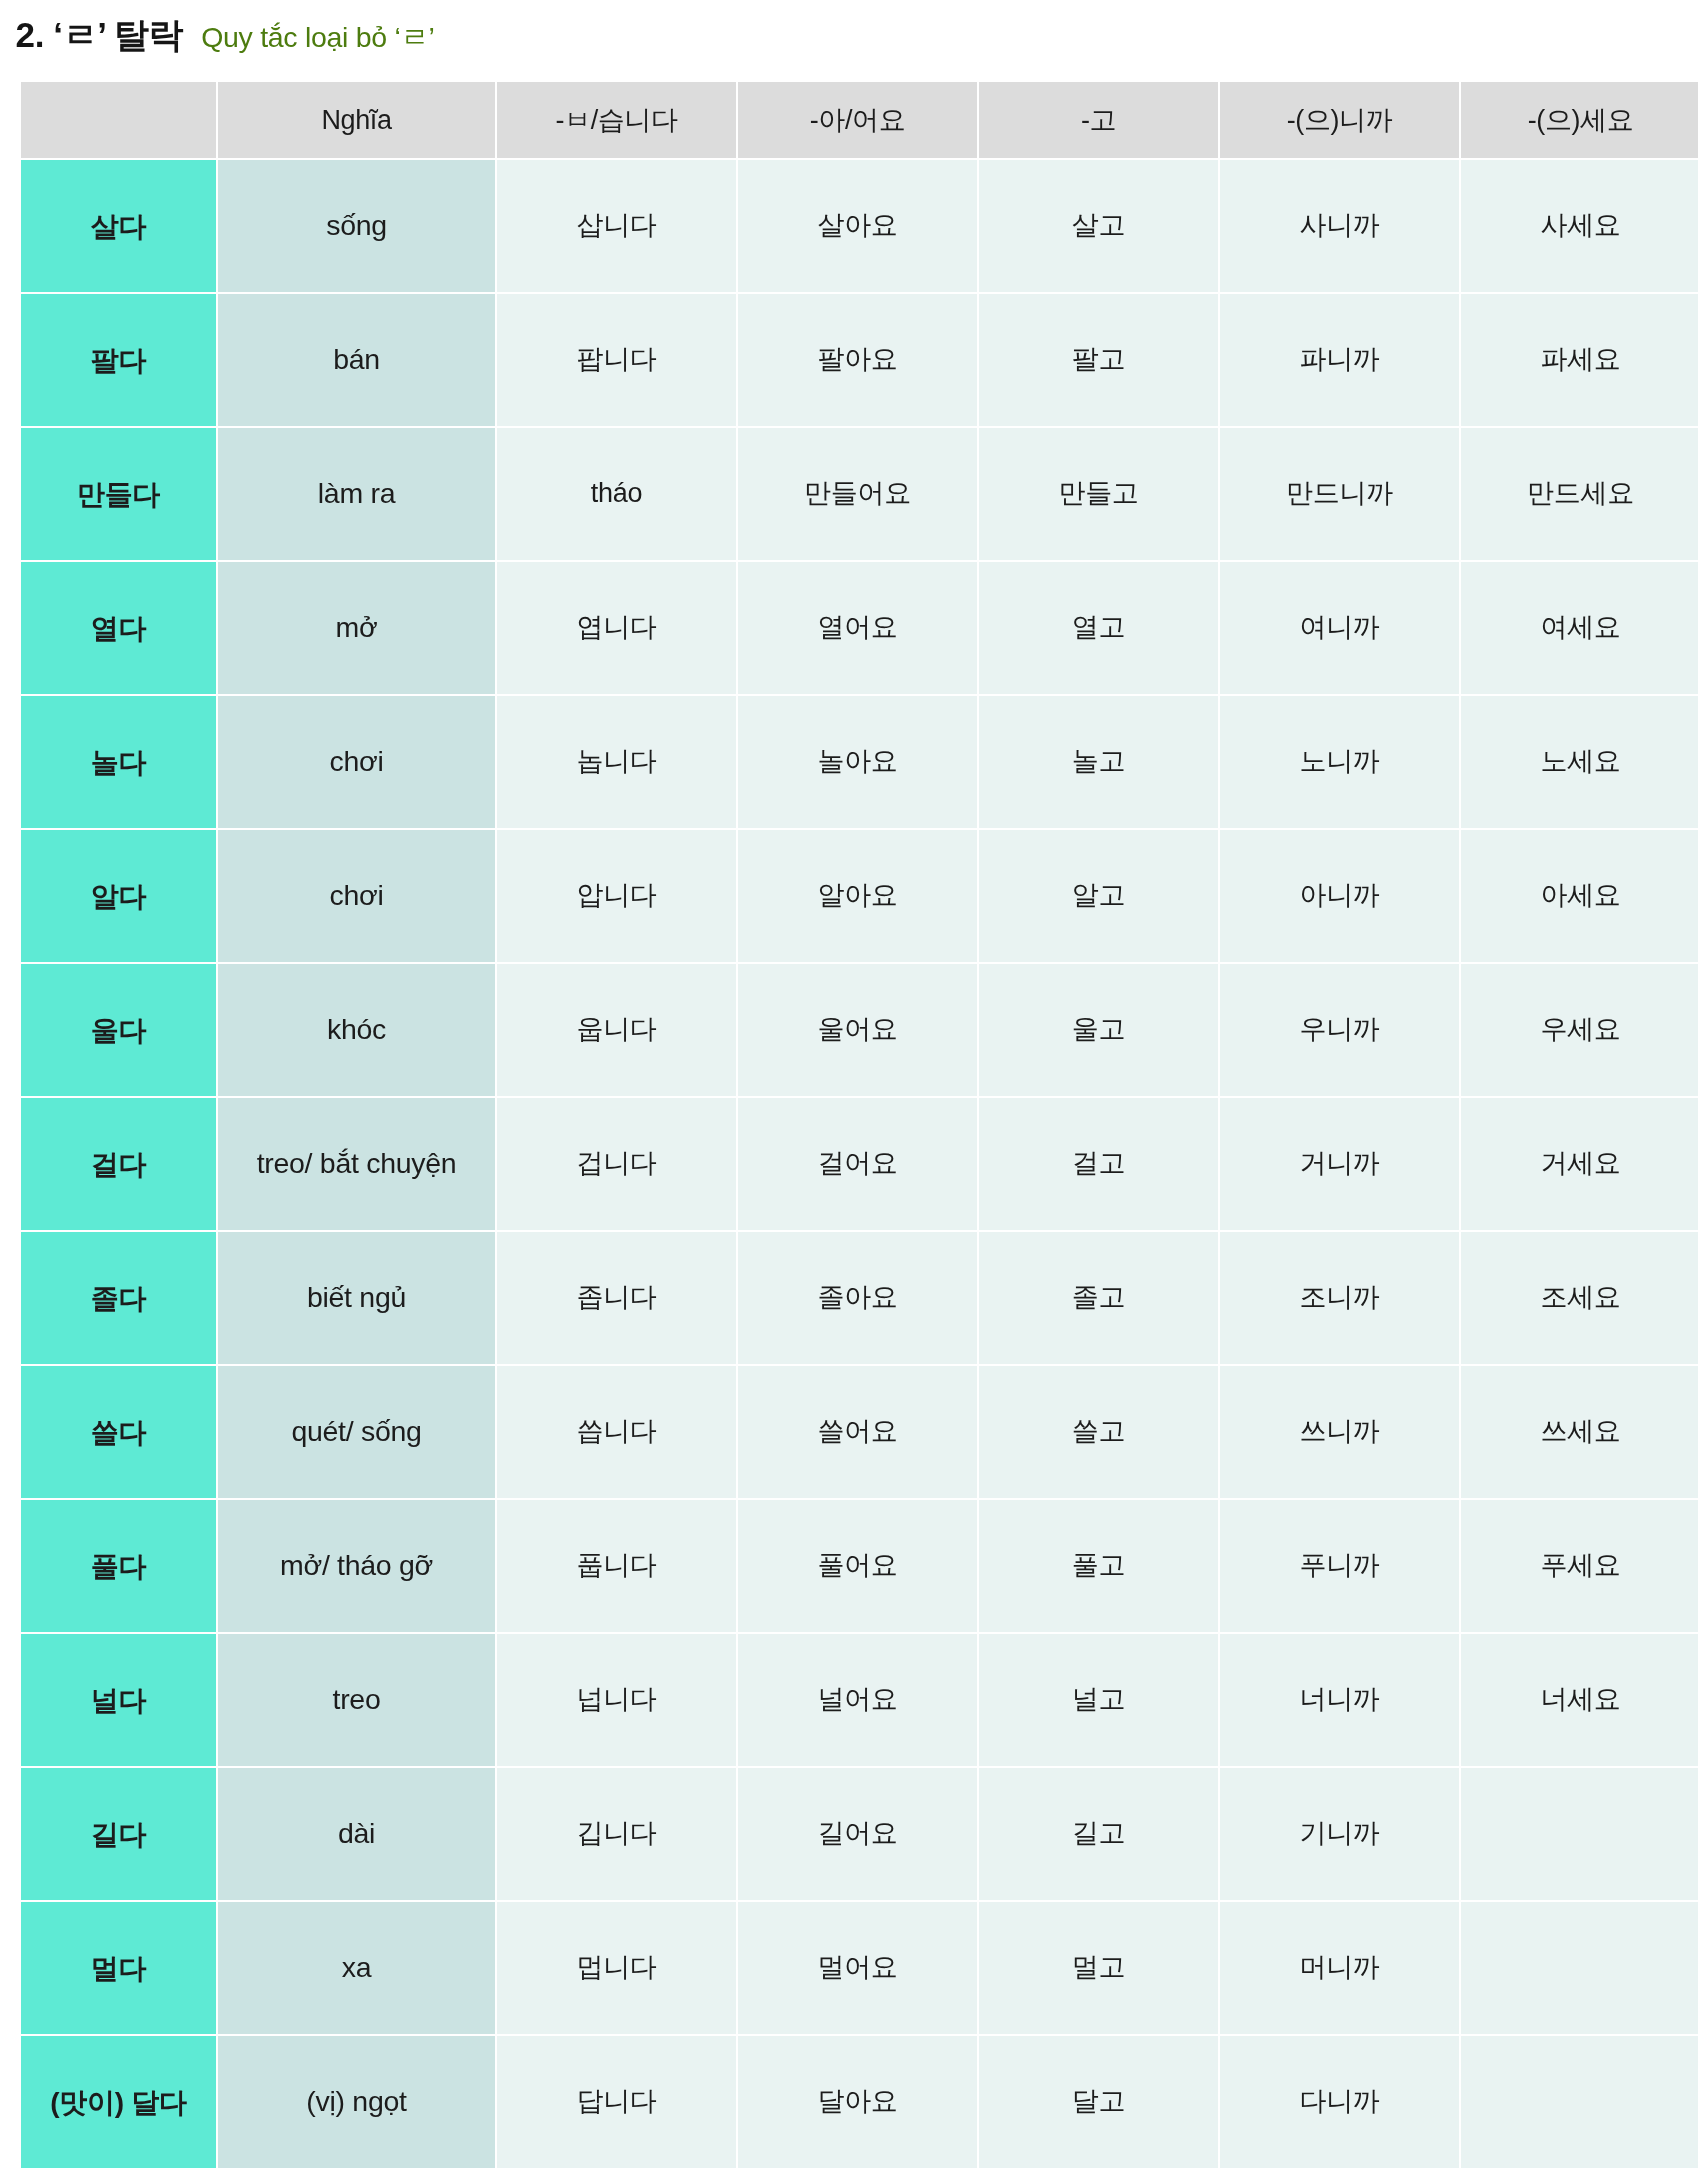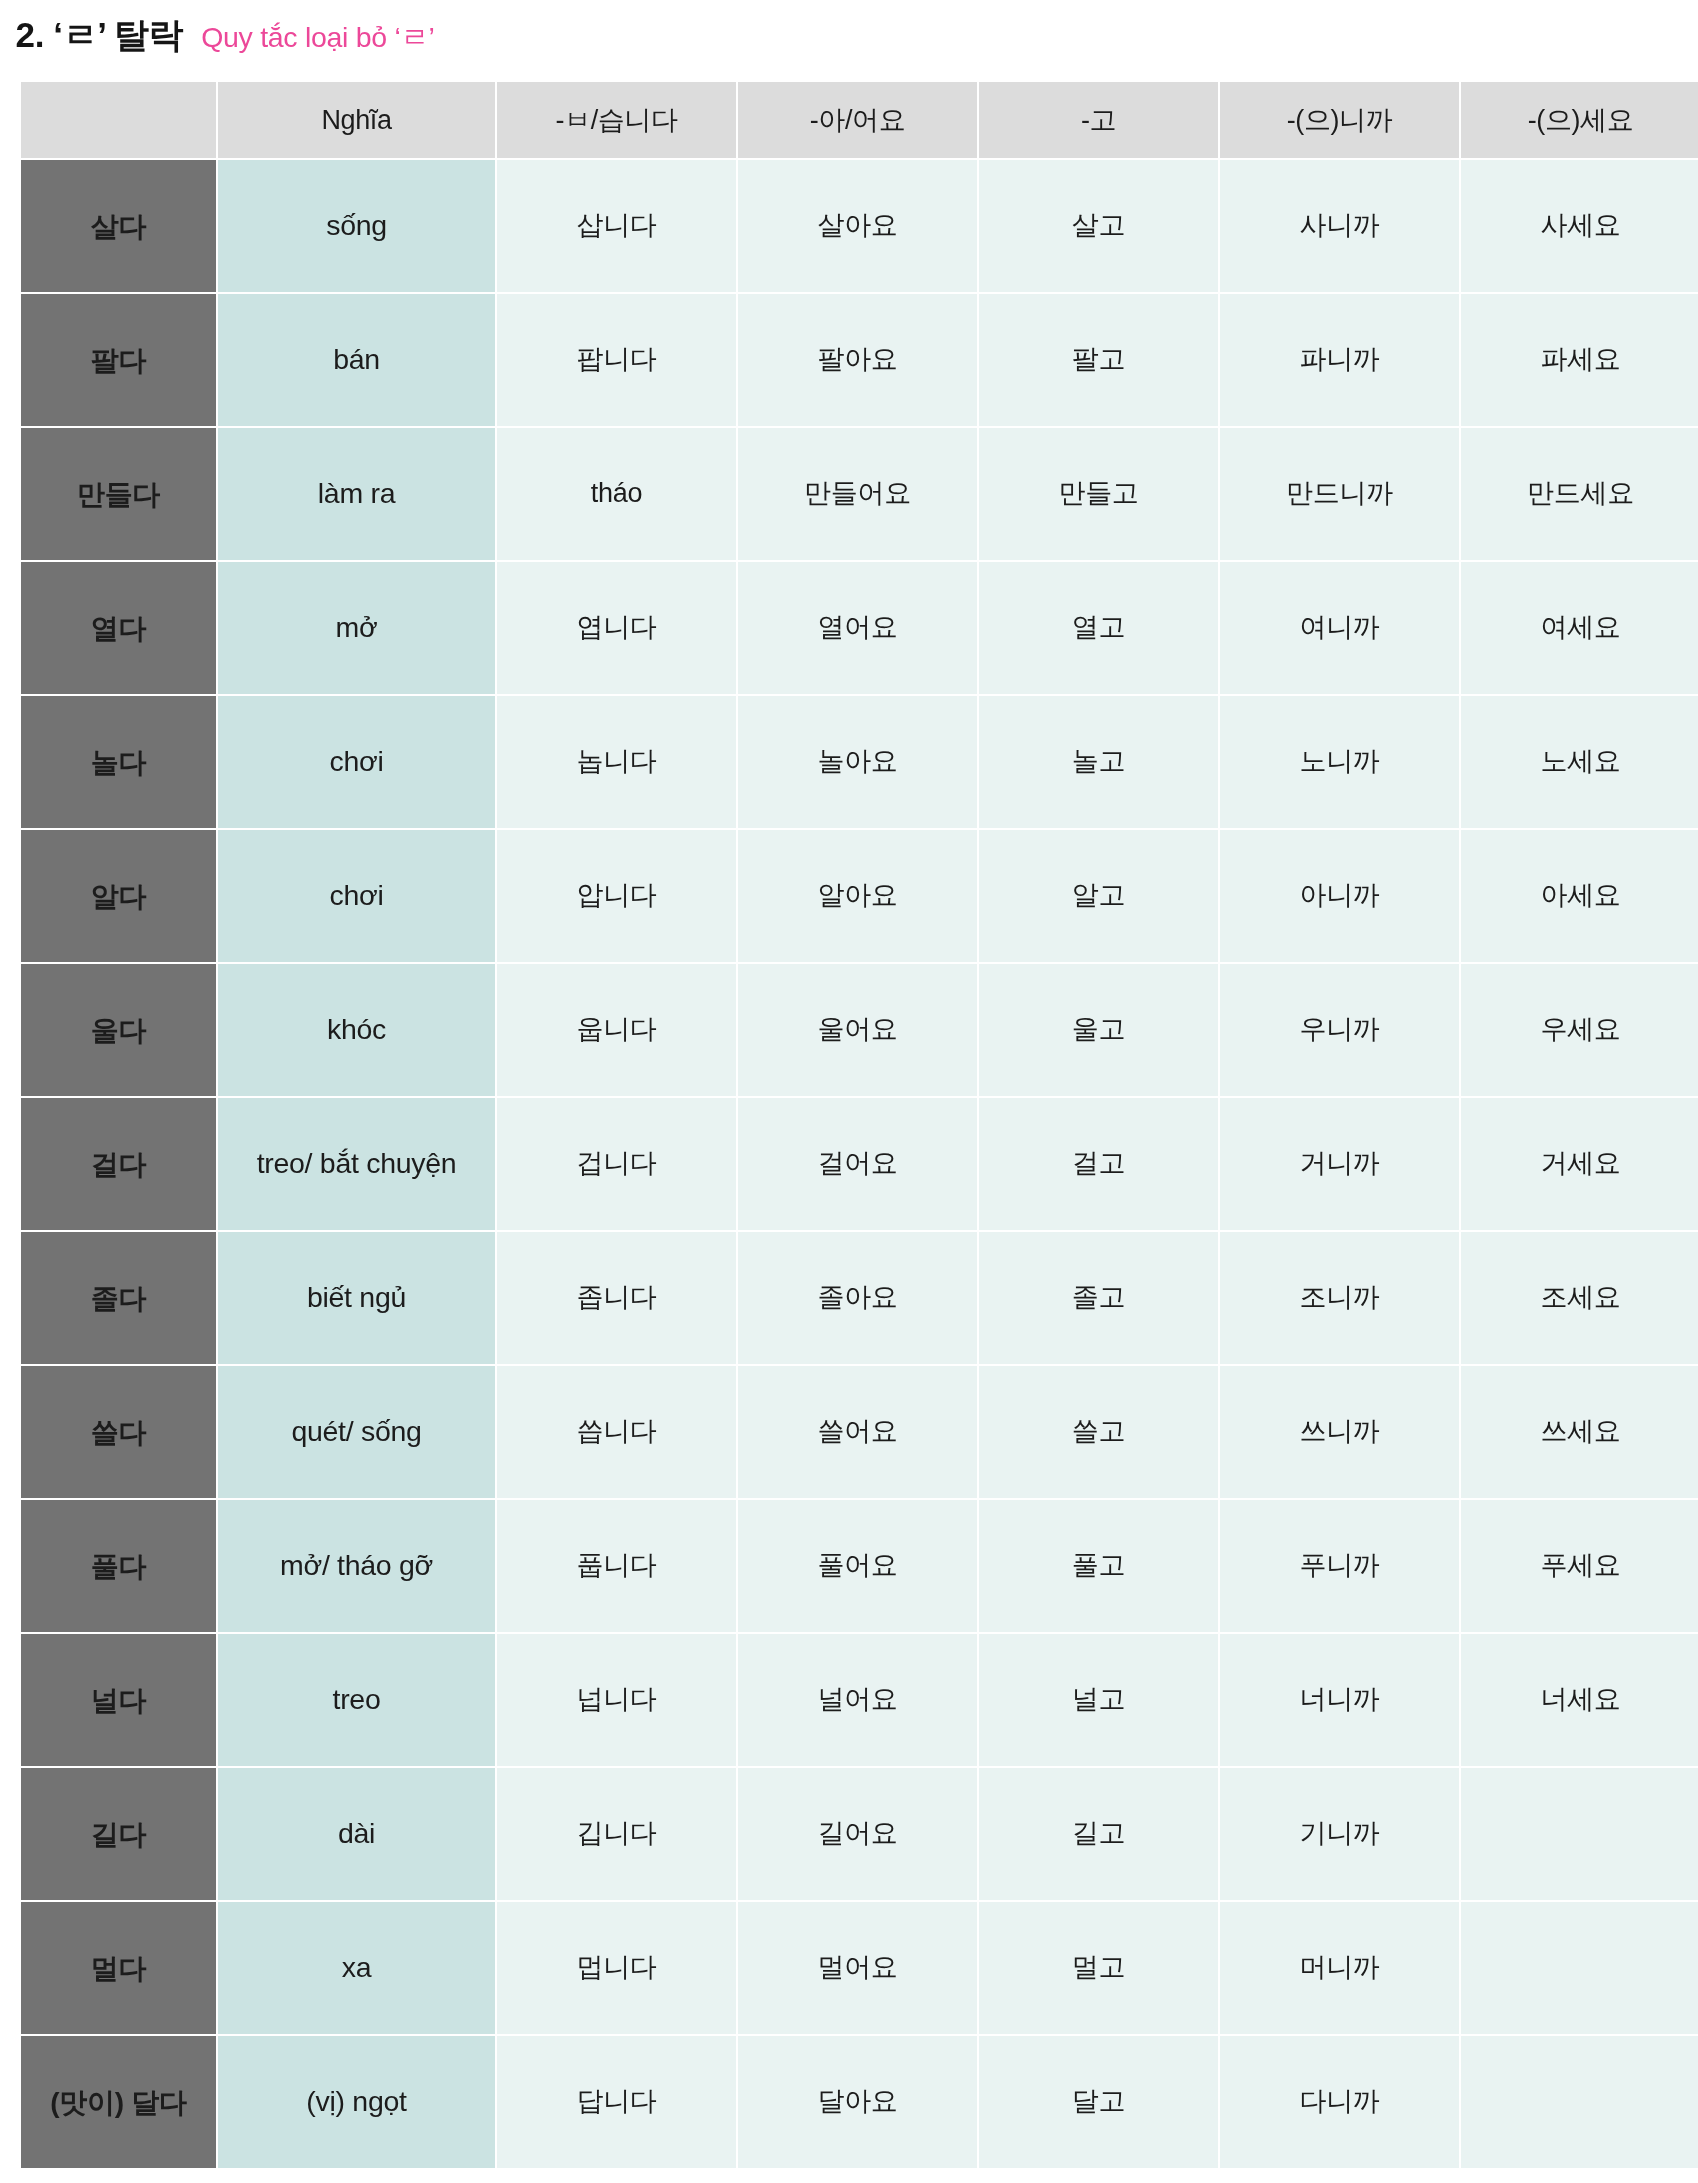--- a/index.html
+++ b/index.html
@@ -27,21 +27,21 @@
   #heading .num-title {
     font-size: 35px;
     font-weight: 700;
     letter-spacing: -0.4px;
     white-space: pre;
     color: #151515;
   }
   #heading .subtitle {
     font-size: 28.5px;
     font-weight: 400;
-    color: #ec4899;
+    color: #4d7c0f;
     letter-spacing: -0.3px;
     white-space: pre;
   }
 
   
   #grammar-table-wrap {
     padding: 0 15.6px 0 19px;
   }
   table#grammar-table {
     width: 1665px;
@@ -74,21 +74,21 @@
     font-weight: 400;
     color: #1c1c1c;
     background: #e9f3f2;
     padding: 0 3.5px;
     letter-spacing: -0.3px;
     line-height: 1.25;
   }
   tbody td.verb {
     font-weight: 700;
     font-size: 28px;
-    background: #737373;
+    background: #5eead4;
   }
   tbody td.meaning {
     background: #cbe3e2;
     font-size: 28.5px;
     text-align: center;
   }
   tbody td.empty { background: #e9f3f2; }
 </style>
 </head>
 <body>

